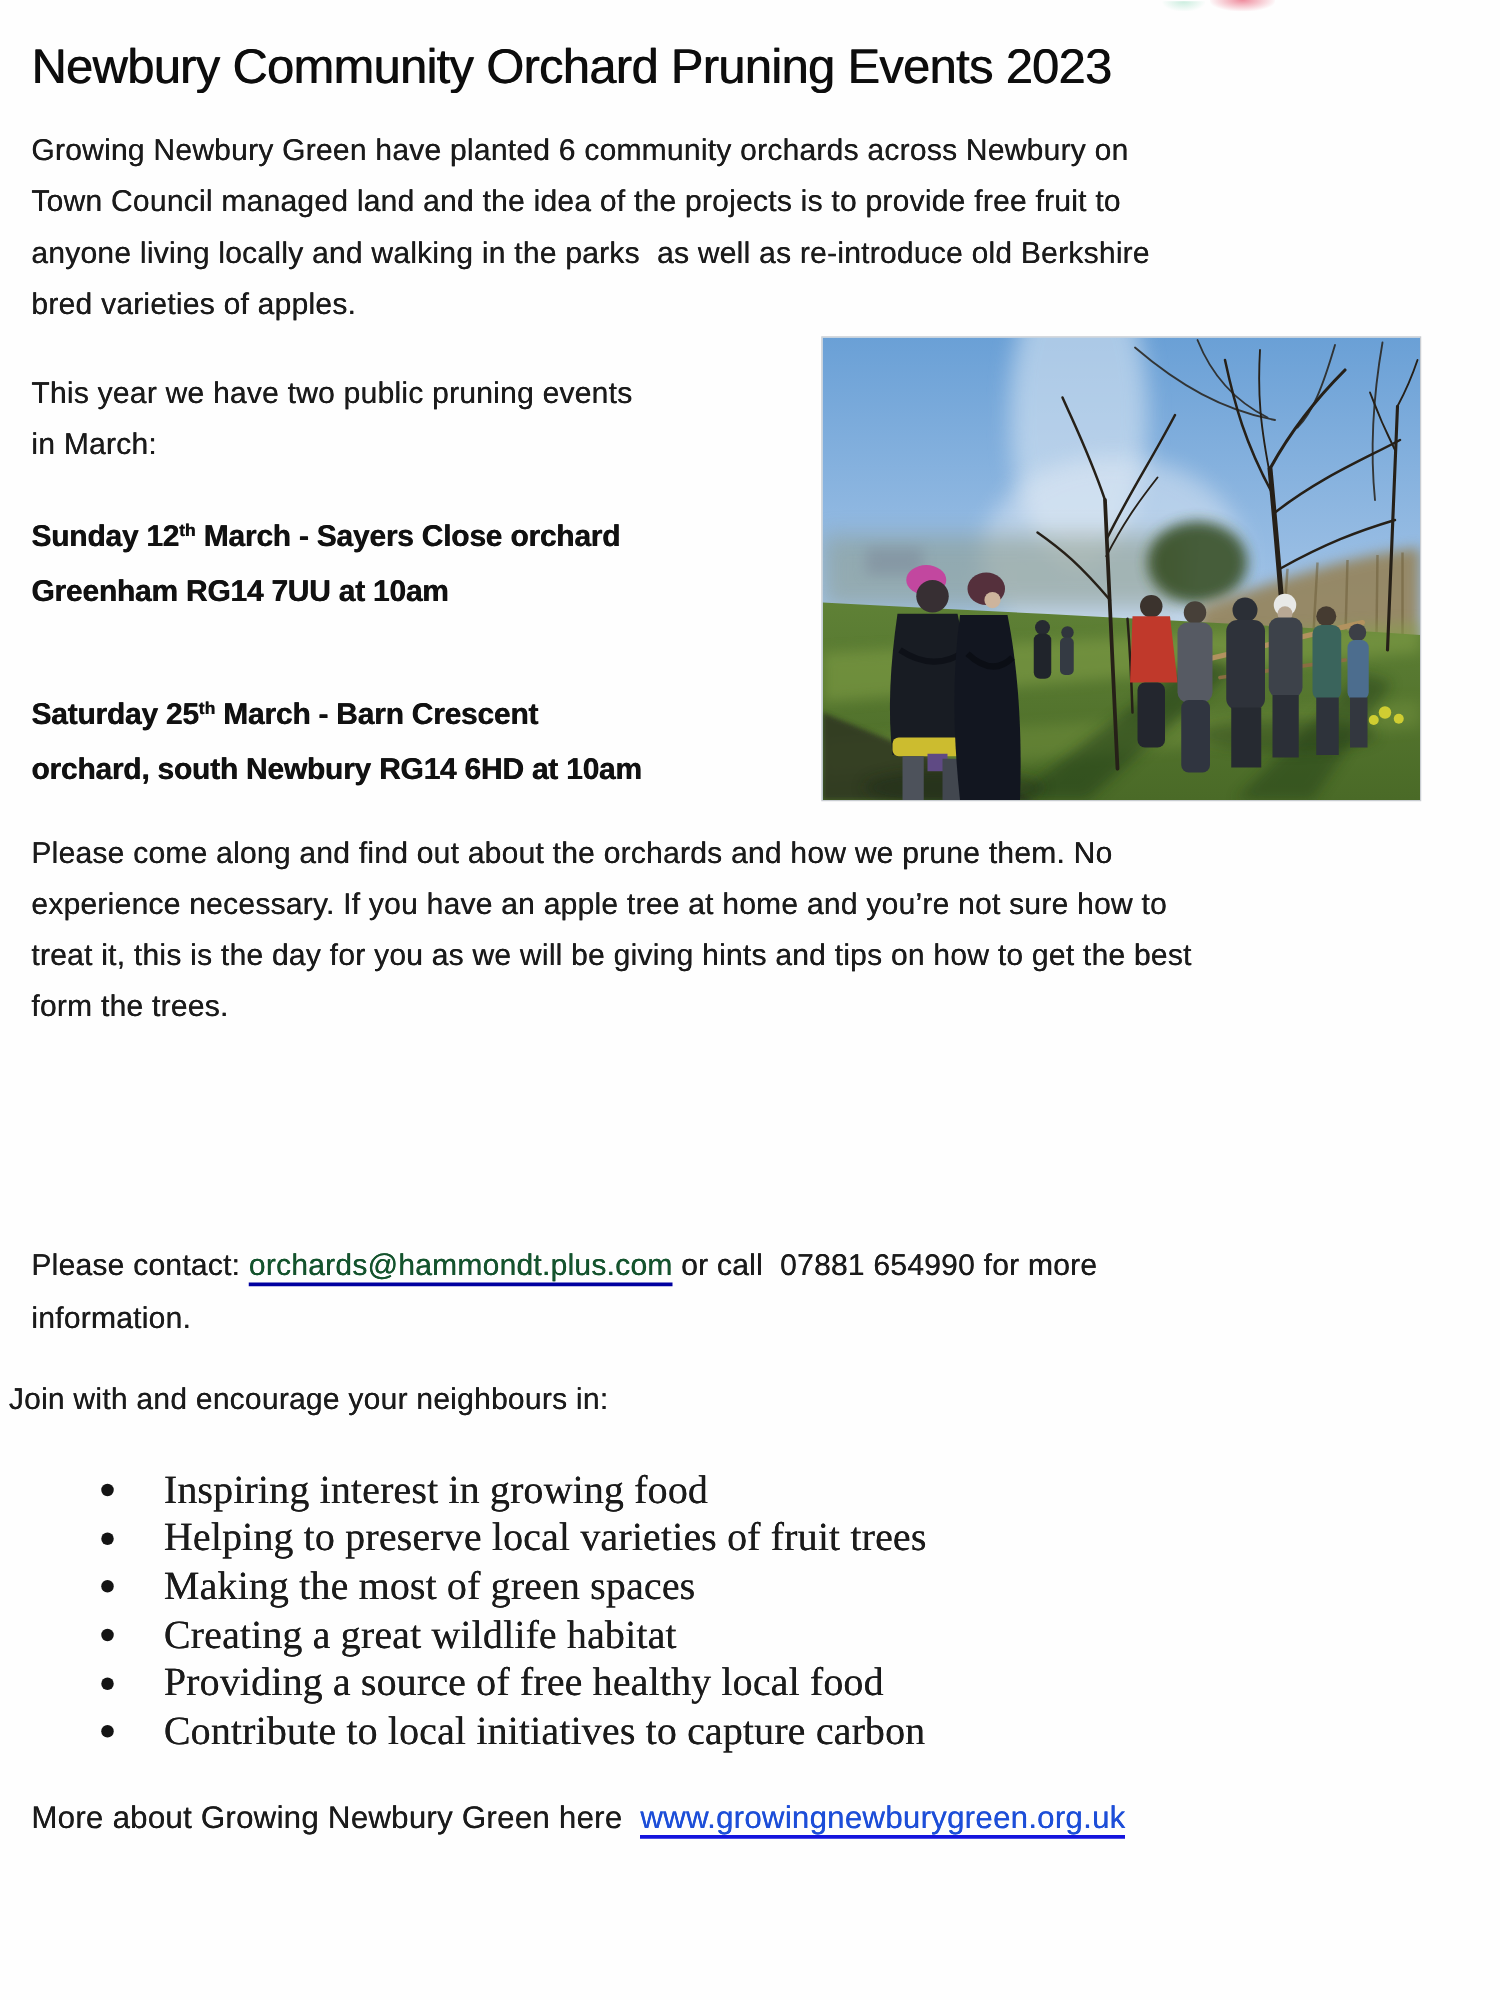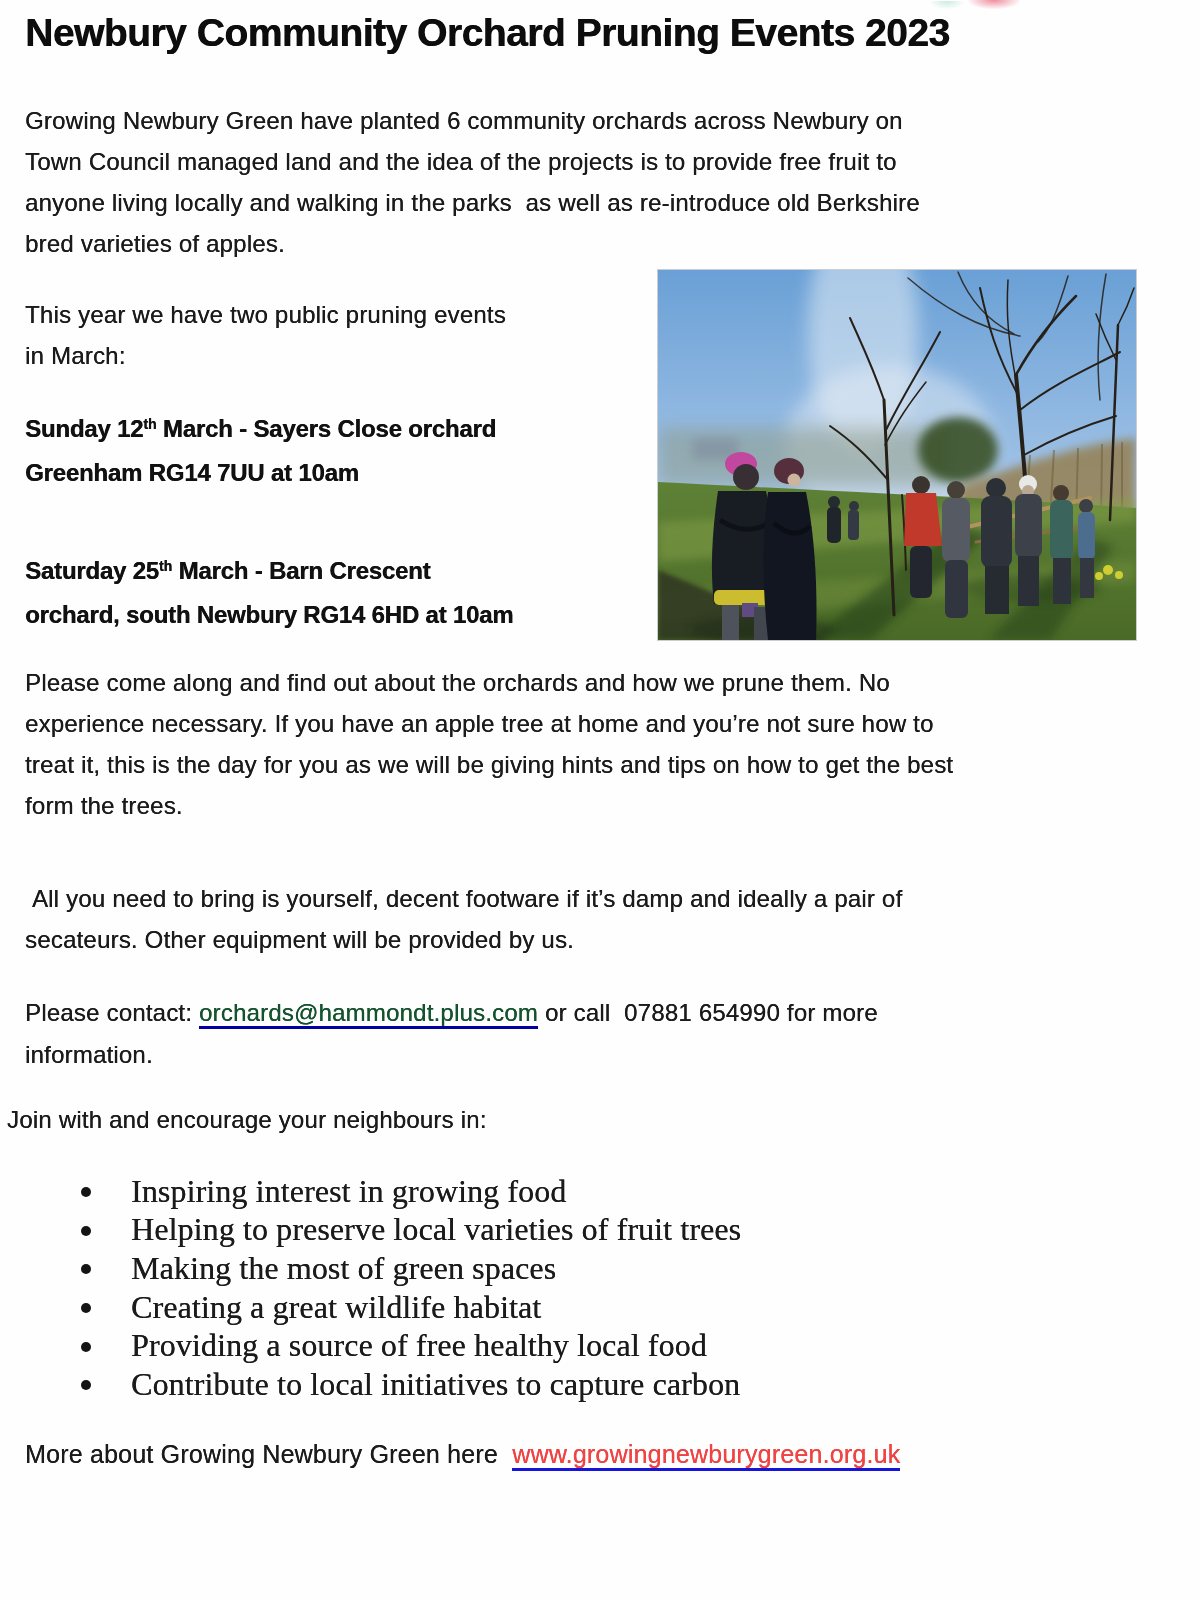--- a/index.html
+++ b/index.html
@@ -7,22 +7,22 @@
     position:relative;
     width:1200px;height:1600px;
     background:#fefefe;
     font-family:"Liberation Sans","DejaVu Sans",sans-serif;
     color:#1b1b1b;
     overflow:hidden;
   }
   .ln{display:block;white-space:pre-wrap;}
   
   .doc-title{
-    position:absolute;left:25px;top:11px;margin:0;
-    font-size:39px;font-weight:700;letter-spacing:-0.5px;
+    position:absolute;left:25px;top:32px;margin:0;
+    font-size:39px;font-weight:400;letter-spacing:-0.5px;
     color:#0d0d0d;text-shadow:0.6px 0 0 currentColor;
   }
   
   .body-par{
     position:absolute;left:25px;margin:0;
     font-size:24px;line-height:41px;letter-spacing:0.2px;
     text-shadow:0.25px 0 0 currentColor;
   }
   .p-intro{top:100px;width:1160px;}
   .p-events-intro{top:294px;width:620px;}
@@ -37,21 +37,21 @@
   }
   .event-1{top:402px;}
   .event-2{top:544px;}
   .event sup{font-size:58%;font-weight:700;vertical-align:8px;letter-spacing:0;}
   
   a.email-link{
     color:#14532d;text-decoration:none;border-bottom:3px solid #0000a0;
     cursor:pointer;
   }
   a.web-link{
-    color:#ef4444;text-decoration:none;border-bottom:3px solid #1414dd;
+    color:#1d4ed8;text-decoration:none;border-bottom:3px solid #1414dd;
     cursor:pointer;
   }
   
   .p-join{
     position:absolute;left:7px;top:1106px;margin:0;
     font-size:24px;letter-spacing:0.2px;text-shadow:0.2px 0 0 currentColor;
   }
   .bullet-list{position:absolute;left:25px;top:1172px;width:1000px;}
   .bullet-row{display:flex;align-items:center;height:38.6px;}
   .bullet-dot{
@@ -246,24 +246,20 @@
     </svg>
   </div>
 
   <p class="body-par p-come">
     <span class="ln">Please come along and find out about the orchards and how we prune them. No</span>
     <span class="ln">experience necessary. If you have an apple tree at home and you’re not sure how to</span>
     <span class="ln">treat it, this is the day for you as we will be giving hints and tips on how to get the best</span>
     <span class="ln">form the trees.</span>
   </p>
 
-  <p class="body-par p-bring">
-    <span class="ln"> All you need to bring is yourself, decent footware if it’s damp and ideally a pair of</span>
-    <span class="ln">secateurs. Other equipment will be provided by us.</span>
-  </p>
 
   <p class="body-par p-contact">
     <span class="ln"><span>Please contact: </span><a href="#" class="email-link">orchards@hammondt.plus.com</a><span> or call  07881 654990 for more</span></span>
     <span class="ln">information.</span>
   </p>
 
   <p class="p-join">Join with and encourage your neighbours in:</p>
 
   <div class="bullet-list">
     <div class="bullet-row">

